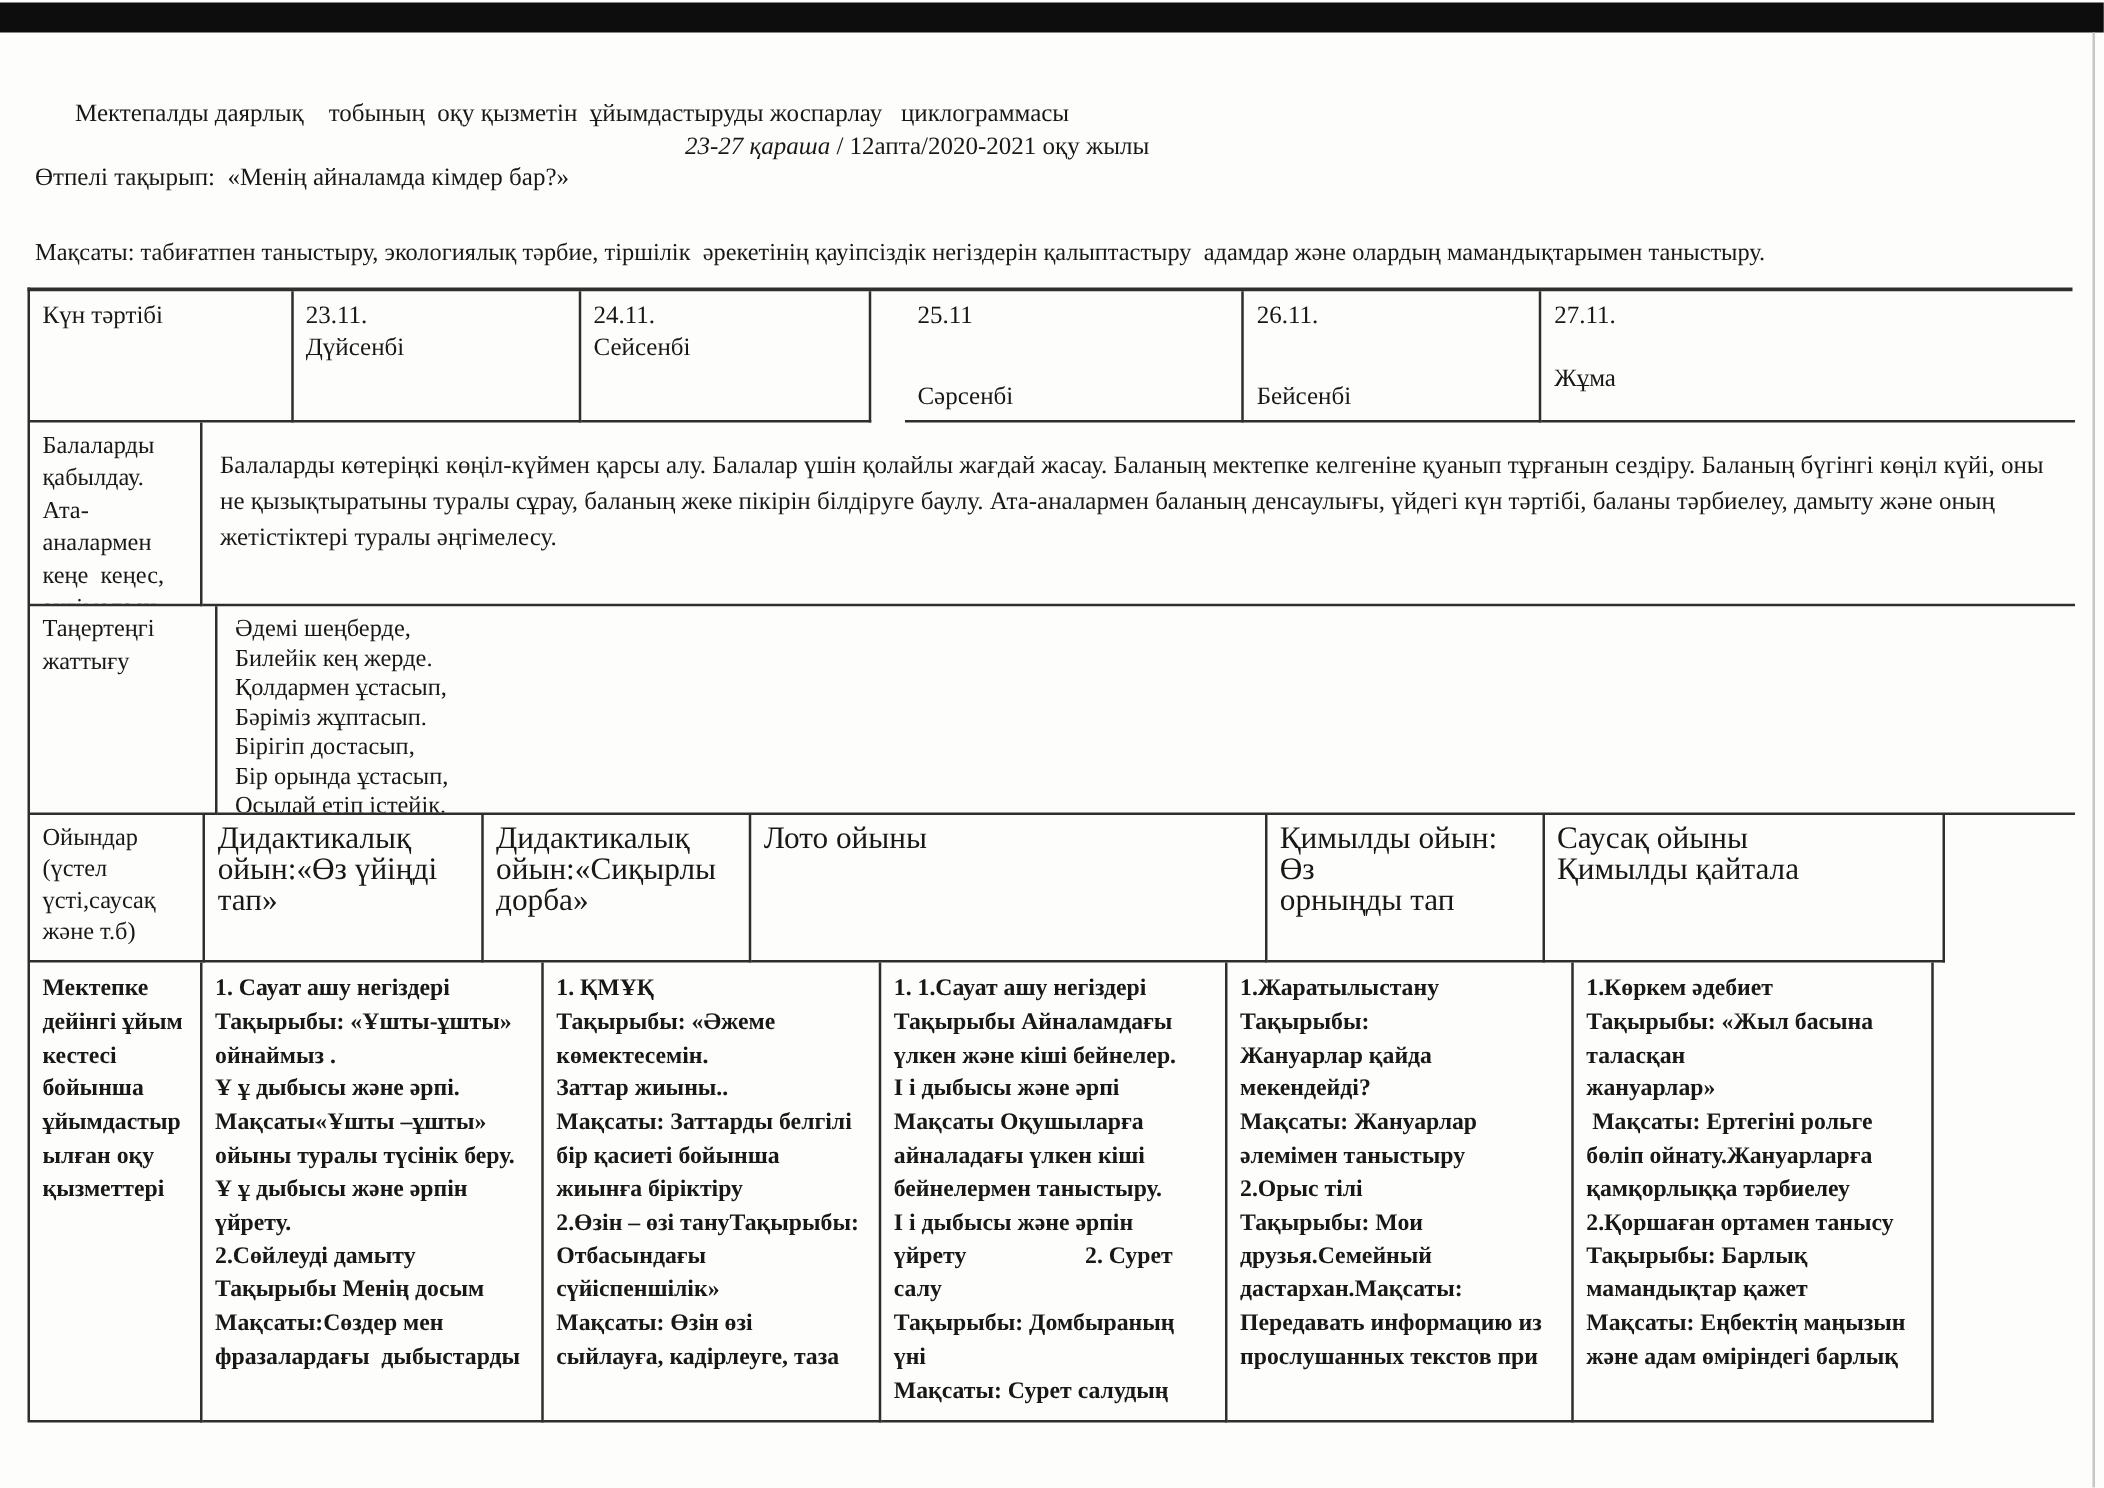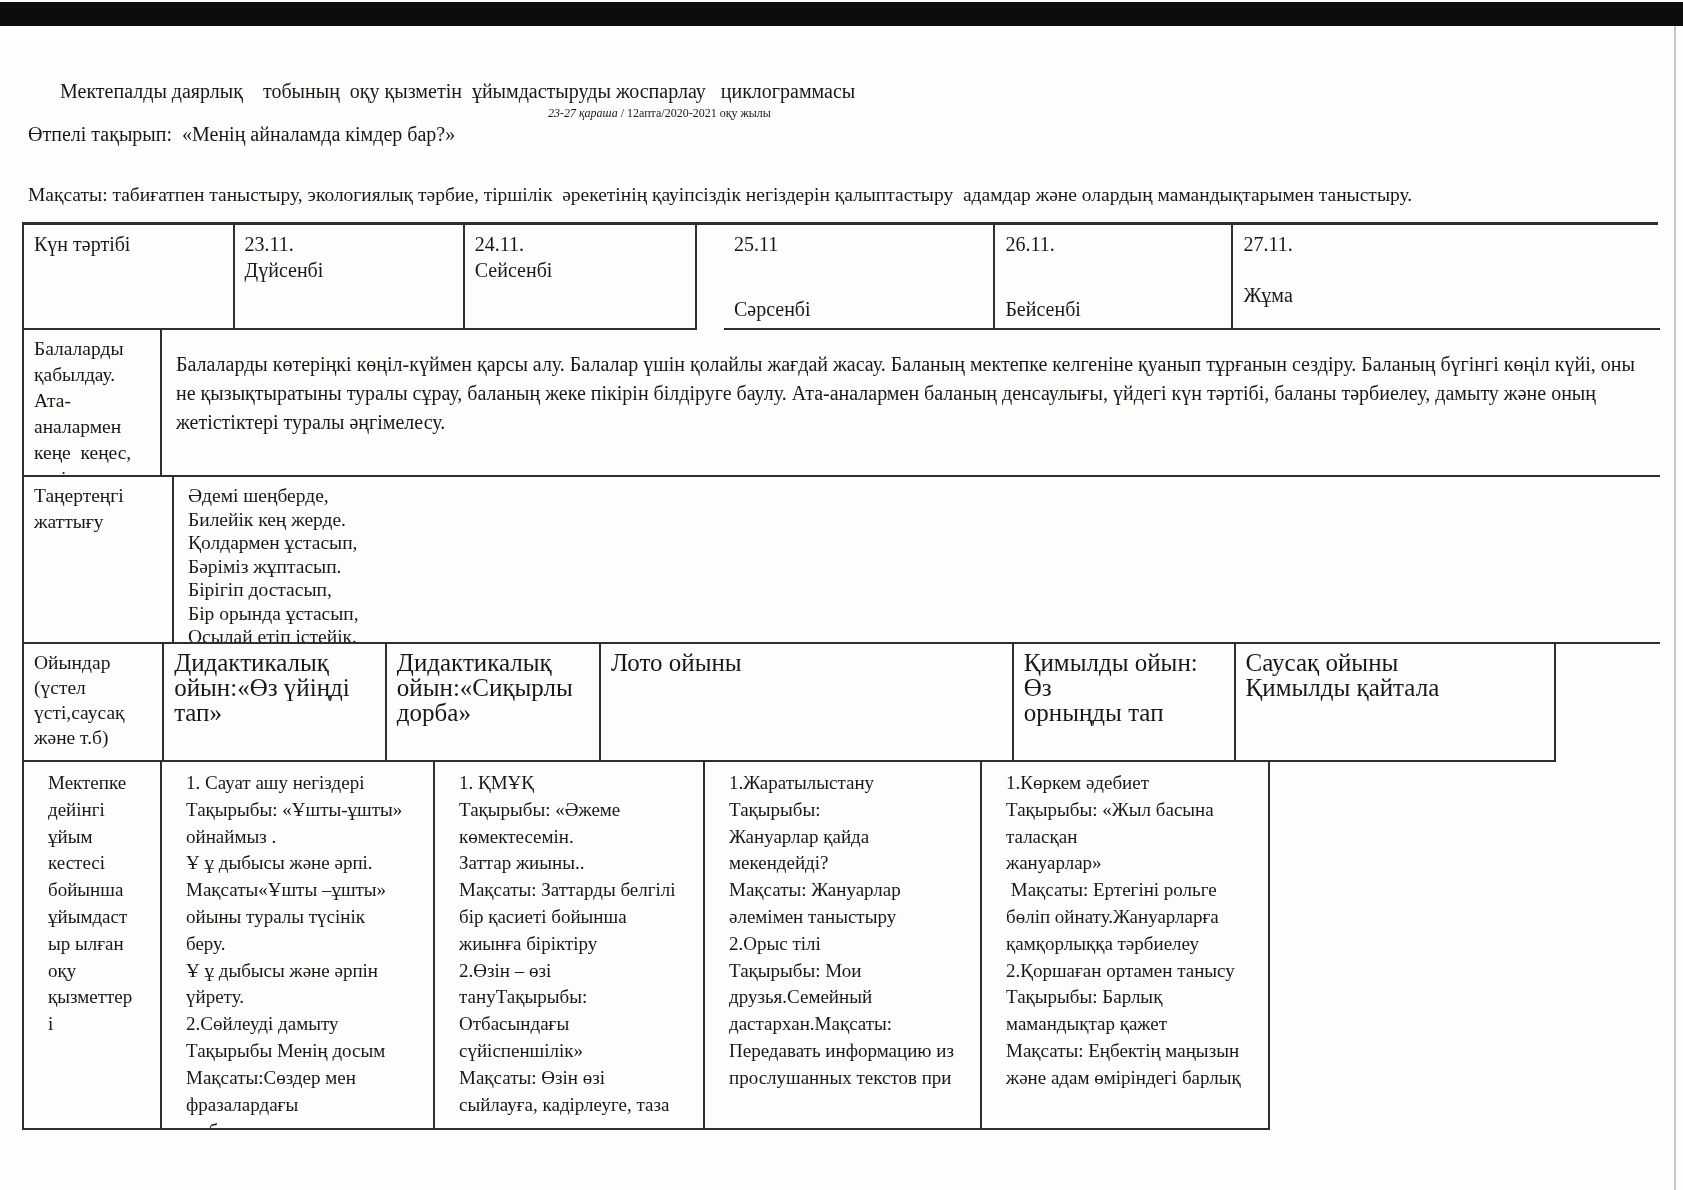--- a/index.html
+++ b/index.html
@@ -5,21 +5,21 @@
   html,body{margin:0;padding:0;}
   body{
     width:1683px;height:1190px;position:relative;overflow:hidden;
     background:#fdfdfb;color:#181818;
     font-family:"Liberation Serif","DejaVu Serif",serif;
   }
   .topbar{position:absolute;top:2px;left:0;width:1683px;height:24px;background:#0d0d0d;}
   .scan-edge{position:absolute;top:26px;right:7px;width:2px;height:1164px;background:#c7c7c3;}
   .content{position:absolute;top:26px;left:0;width:1683px;}
   .t1{margin:54px 0 0 60px;font-size:20px;white-space:pre-wrap;}
-  .t2{margin:3px 0 0 548px;font-size:12px;}
+  .t2{margin:3px 0 0 548px;font-size:20px;}
   .t2 .it{font-style:italic;}
   .t3{margin:2px 0 0 28px;font-size:20px;white-space:pre-wrap;}
   .t4{margin:38px 0 0 28px;font-size:19.5px;white-space:pre-wrap;}
   .tbl{margin:16px 0 0 22px;width:1636px;border-top:3px solid #2e2e2e;border-left:2px solid #2e2e2e;box-sizing:border-box;}
   .row{display:flex;width:1636px;}
   .cell{
     box-sizing:border-box;border-right:2px solid #2e2e2e;border-bottom:2px solid #2e2e2e;
     padding:6px 10px;font-size:25px;line-height:26px;white-space:pre-wrap;
     overflow:hidden;word-wrap:break-word;
   }
@@ -42,21 +42,21 @@
   .r3 .txt{width:1486px;padding:7px 14px;font-size:19.5px;line-height:23.5px;}
   
   .r4{height:118px;}
   .g0{width:145px;} .g1{width:231px;} .g2{width:222px;} .g3{width:429px;}
   .g4{width:230px;} .g5{width:333px;} .g-f{width:108px;}
   .r4 .cell{line-height:25px;}
   
   .r5{height:368px;}
   .l0{width:138px;} .l1{width:273px;} .l2{width:270px;} .l3{width:277px;}
   .l4{width:277px;} .l5{width:288px;} .l-f{width:113px;}
-  .r5 .cell{font-size:19px;line-height:26.8px;padding:8px 24px;}
+  .r5 .cell{font-size:19px;line-height:26.8px;padding:8px 10px;font-weight:bold;}
   .lblcell{font-size:19.5px;line-height:26px;}
 </style>
 </head>
 <body>
 
 <div class="topbar"></div>
 <div class="scan-edge"></div>
 
 <div class="content">
 
@@ -126,20 +126,32 @@
 көмектесемін.
 Заттар жиыны..
 Мақсаты: Заттарды белгілі
 бір қасиеті бойынша
 жиынға біріктіру
 2.Өзін – өзі тануТақырыбы:
 Отбасындағы
 сүйіспеншілік»
 Мақсаты: Өзін өзі
 сыйлауға, кадірлеуге, таза</div>
+      <div class="cell l3">1. 1.Сауат ашу негіздері
+Тақырыбы Айналамдағы
+үлкен және кіші бейнелер.
+І і дыбысы және әрпі
+Мақсаты Оқушыларға
+айналадағы үлкен кіші
+бейнелермен таныстыру.
+І і дыбысы және әрпін
+үйрету                    2. Сурет
+салу
+Тақырыбы: Домбыраның үні
+Мақсаты: Сурет салудың</div>
       <div class="cell l4">1.Жаратылыстану
 Тақырыбы:
 Жануарлар қайда
 мекендейді?
 Мақсаты: Жануарлар
 әлемімен таныстыру
 2.Орыс тілі
 Тақырыбы: Мои
 друзья.Семейный
 дастархан.Мақсаты:

